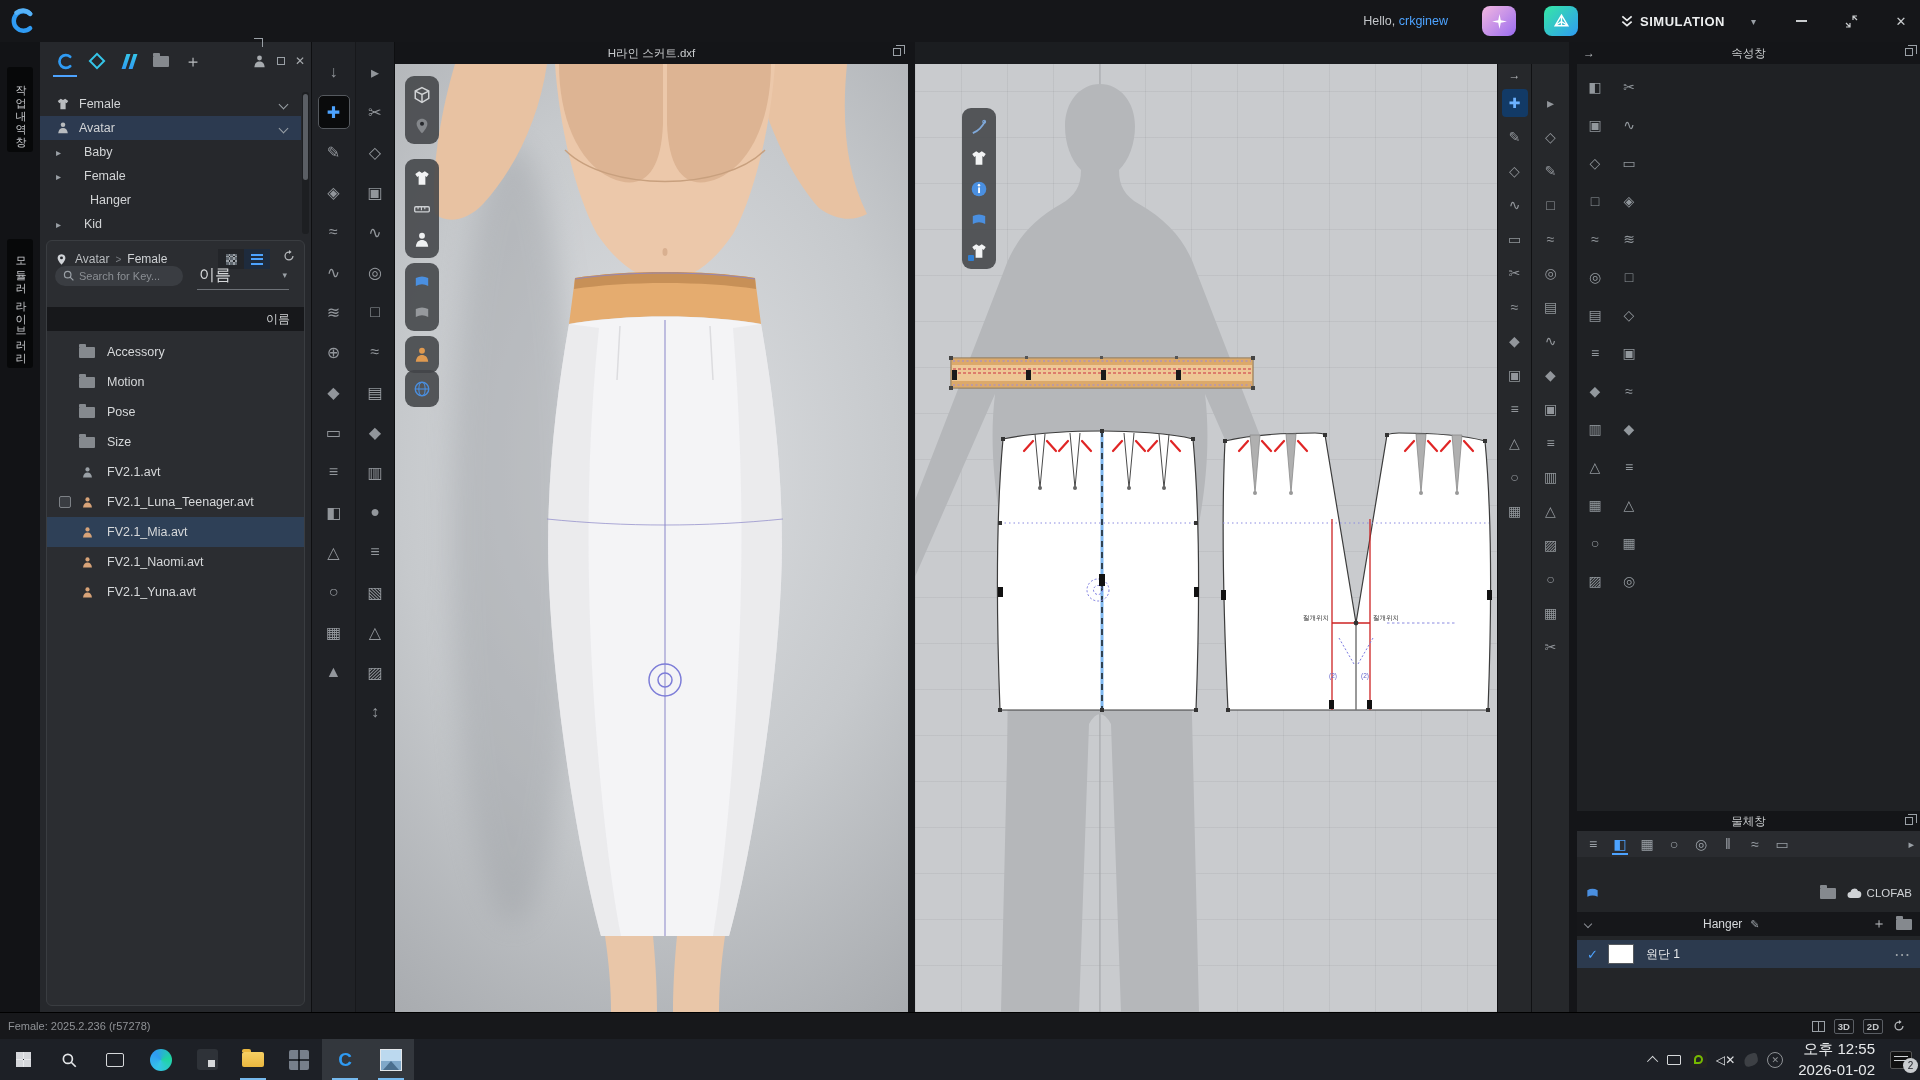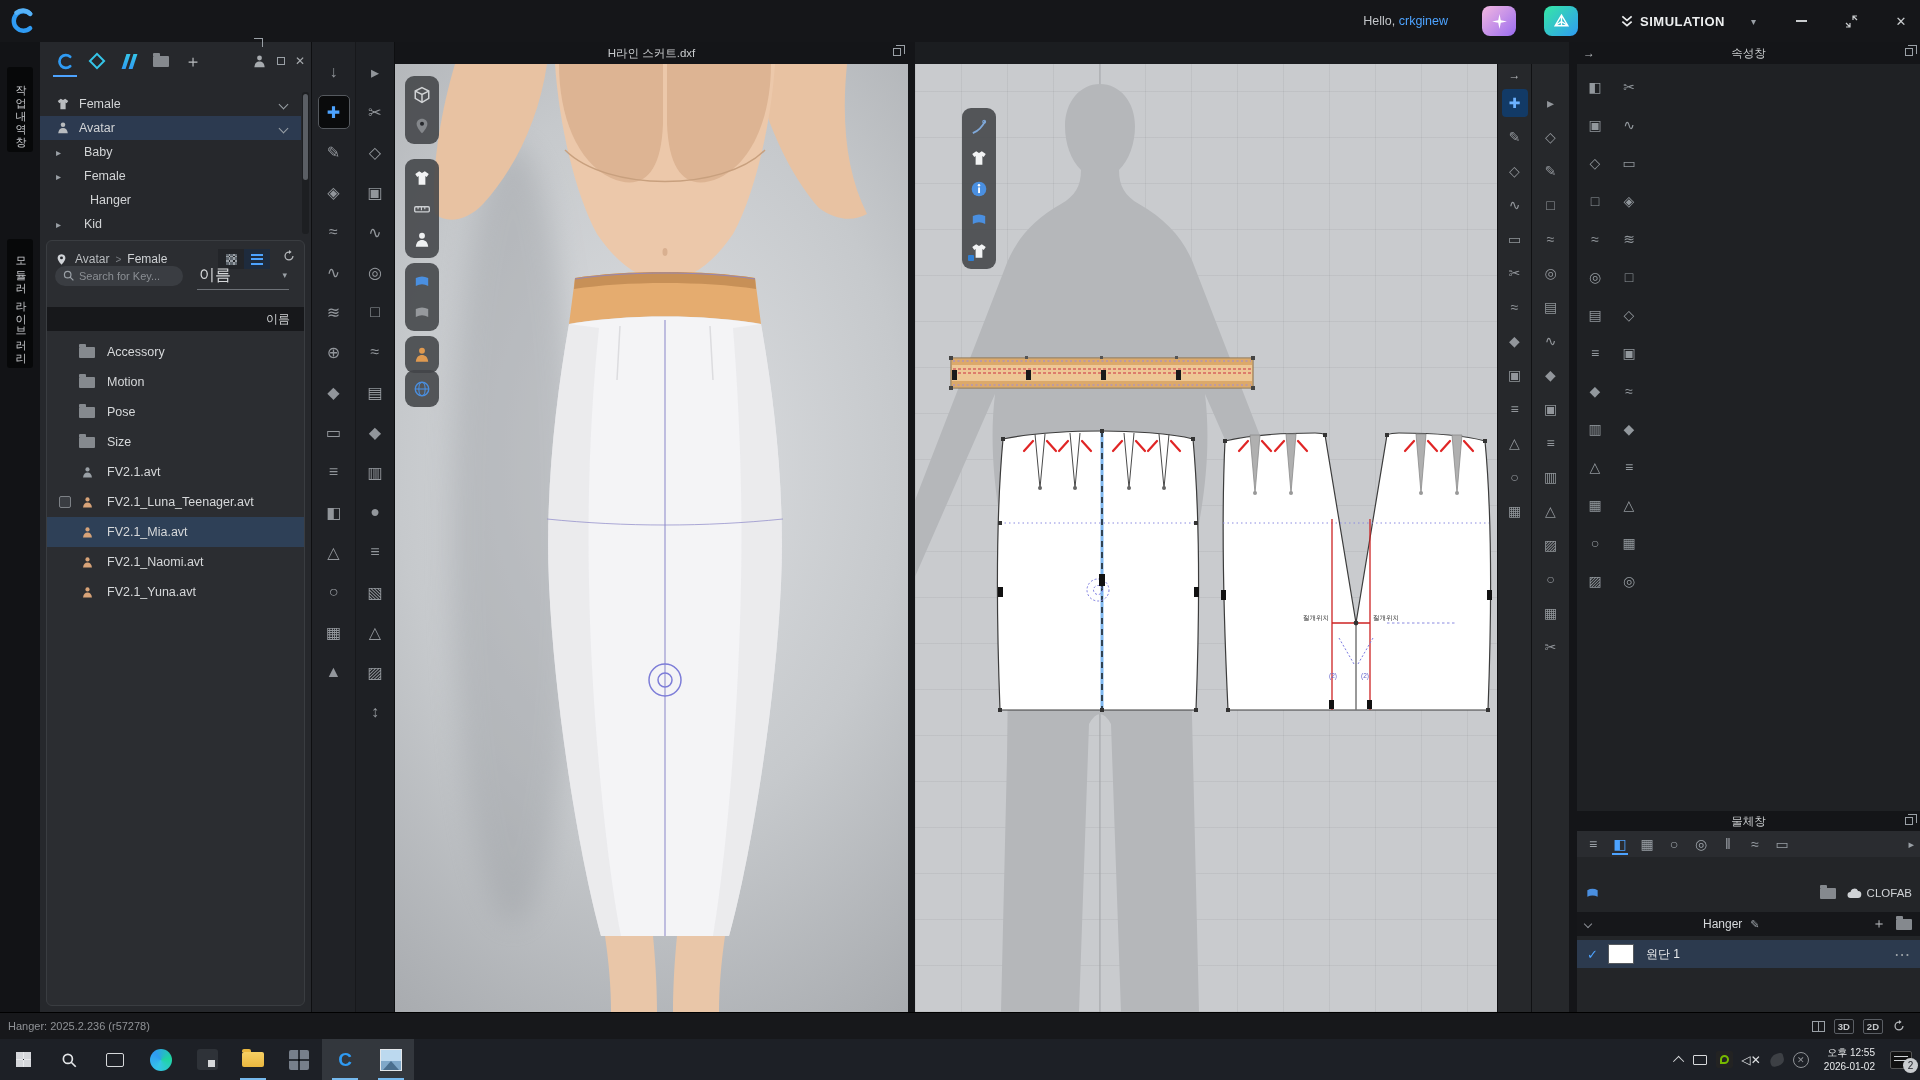--- a/index.html
+++ b/index.html
@@ -181,21 +181,21 @@
   .photos-app::after{content:"";position:absolute;bottom:0;left:2px;border-left:8px solid transparent;border-right:8px solid transparent;border-bottom:9px solid #4a6f8e;}
   #tray{position:absolute;right:0;top:0;height:41px;display:flex;align-items:center;gap:9px;padding-right:8px;}
   .tray-ic{display:flex;align-items:center;justify-content:center;color:#d6d8da;}
   .caret-up{width:8px;height:8px;border-left:1.5px solid #d6d8da;border-top:1.5px solid #d6d8da;transform:rotate(45deg) translateY(2px);}
   .i-screen{width:14px;height:10px;border:1.5px solid #d6d8da;border-radius:1px;}
   .nvidia{width:17px;height:17px;background:#232323;border-radius:2px;display:flex;align-items:center;justify-content:center;}
   .nvidia i{width:9px;height:9px;border:2px solid #76b900;border-radius:50% 50% 50% 0;}
   .mute{font-size:12px;color:#e3e5e7;}
   .birdy{width:14px;height:12px;background:#3d4045;border-radius:60% 20% 50% 30%;transform:rotate(-15deg);}
   .xcirc{width:16px;height:16px;border:1.5px solid #8f9296;border-radius:50%;color:#8f9296;font-size:9px;display:flex;align-items:center;justify-content:center;}
-  #clock{text-align:right;font-size:10px;color:#e8eaec;line-height:1.35;margin-left:6px;}
+  #clock{text-align:right;font-size:15px;color:#e8eaec;line-height:1.35;margin-left:6px;}
   #notif{width:22px;height:18px;background:#111;border:1px solid #555;border-radius:2px;position:relative;margin-left:6px;}
   #notif::before{content:"";position:absolute;left:3px;top:4px;right:3px;height:1.5px;background:#cfd2d5;box-shadow:0 4px 0 #cfd2d5;}
   #notif b{position:absolute;right:-7px;bottom:-5px;width:15px;height:15px;background:#c9cccf;color:#1d2026;border-radius:50%;font-size:10px;display:flex;align-items:center;justify-content:center;font-weight:normal;}
 </style>
 </head>
 <body>
 
 <svg width="0" height="0" style="position:absolute">
   <defs>
     <symbol id="s-shirt" viewBox="0 0 16 16">
@@ -1099,21 +1099,21 @@
           <span id="fabric-check">✓</span>
           <span id="fabric-swatch"></span>
           <span id="fabric-name">원단 1</span>
           <span id="fabric-more">⋯</span>
         </div>
       </div>
     </div>
   </div>
 
   <div id="statusbar">
-    <span id="version">Hanger: 2025.2.236 (r57278)</span>
+    <span id="version">Female: 2025.2.236 (r57278)</span>
     <div id="status-right">
       <div class="i-panes"></div>
       <span class="sbadge">3D</span>
       <span class="sbadge">2D</span>
       <svg width="14" height="14" viewBox="0 0 16 16" color="#b9bcbf">
           <use href="#s-refresh"></use>
         </svg>
     </div>
   </div>
 

